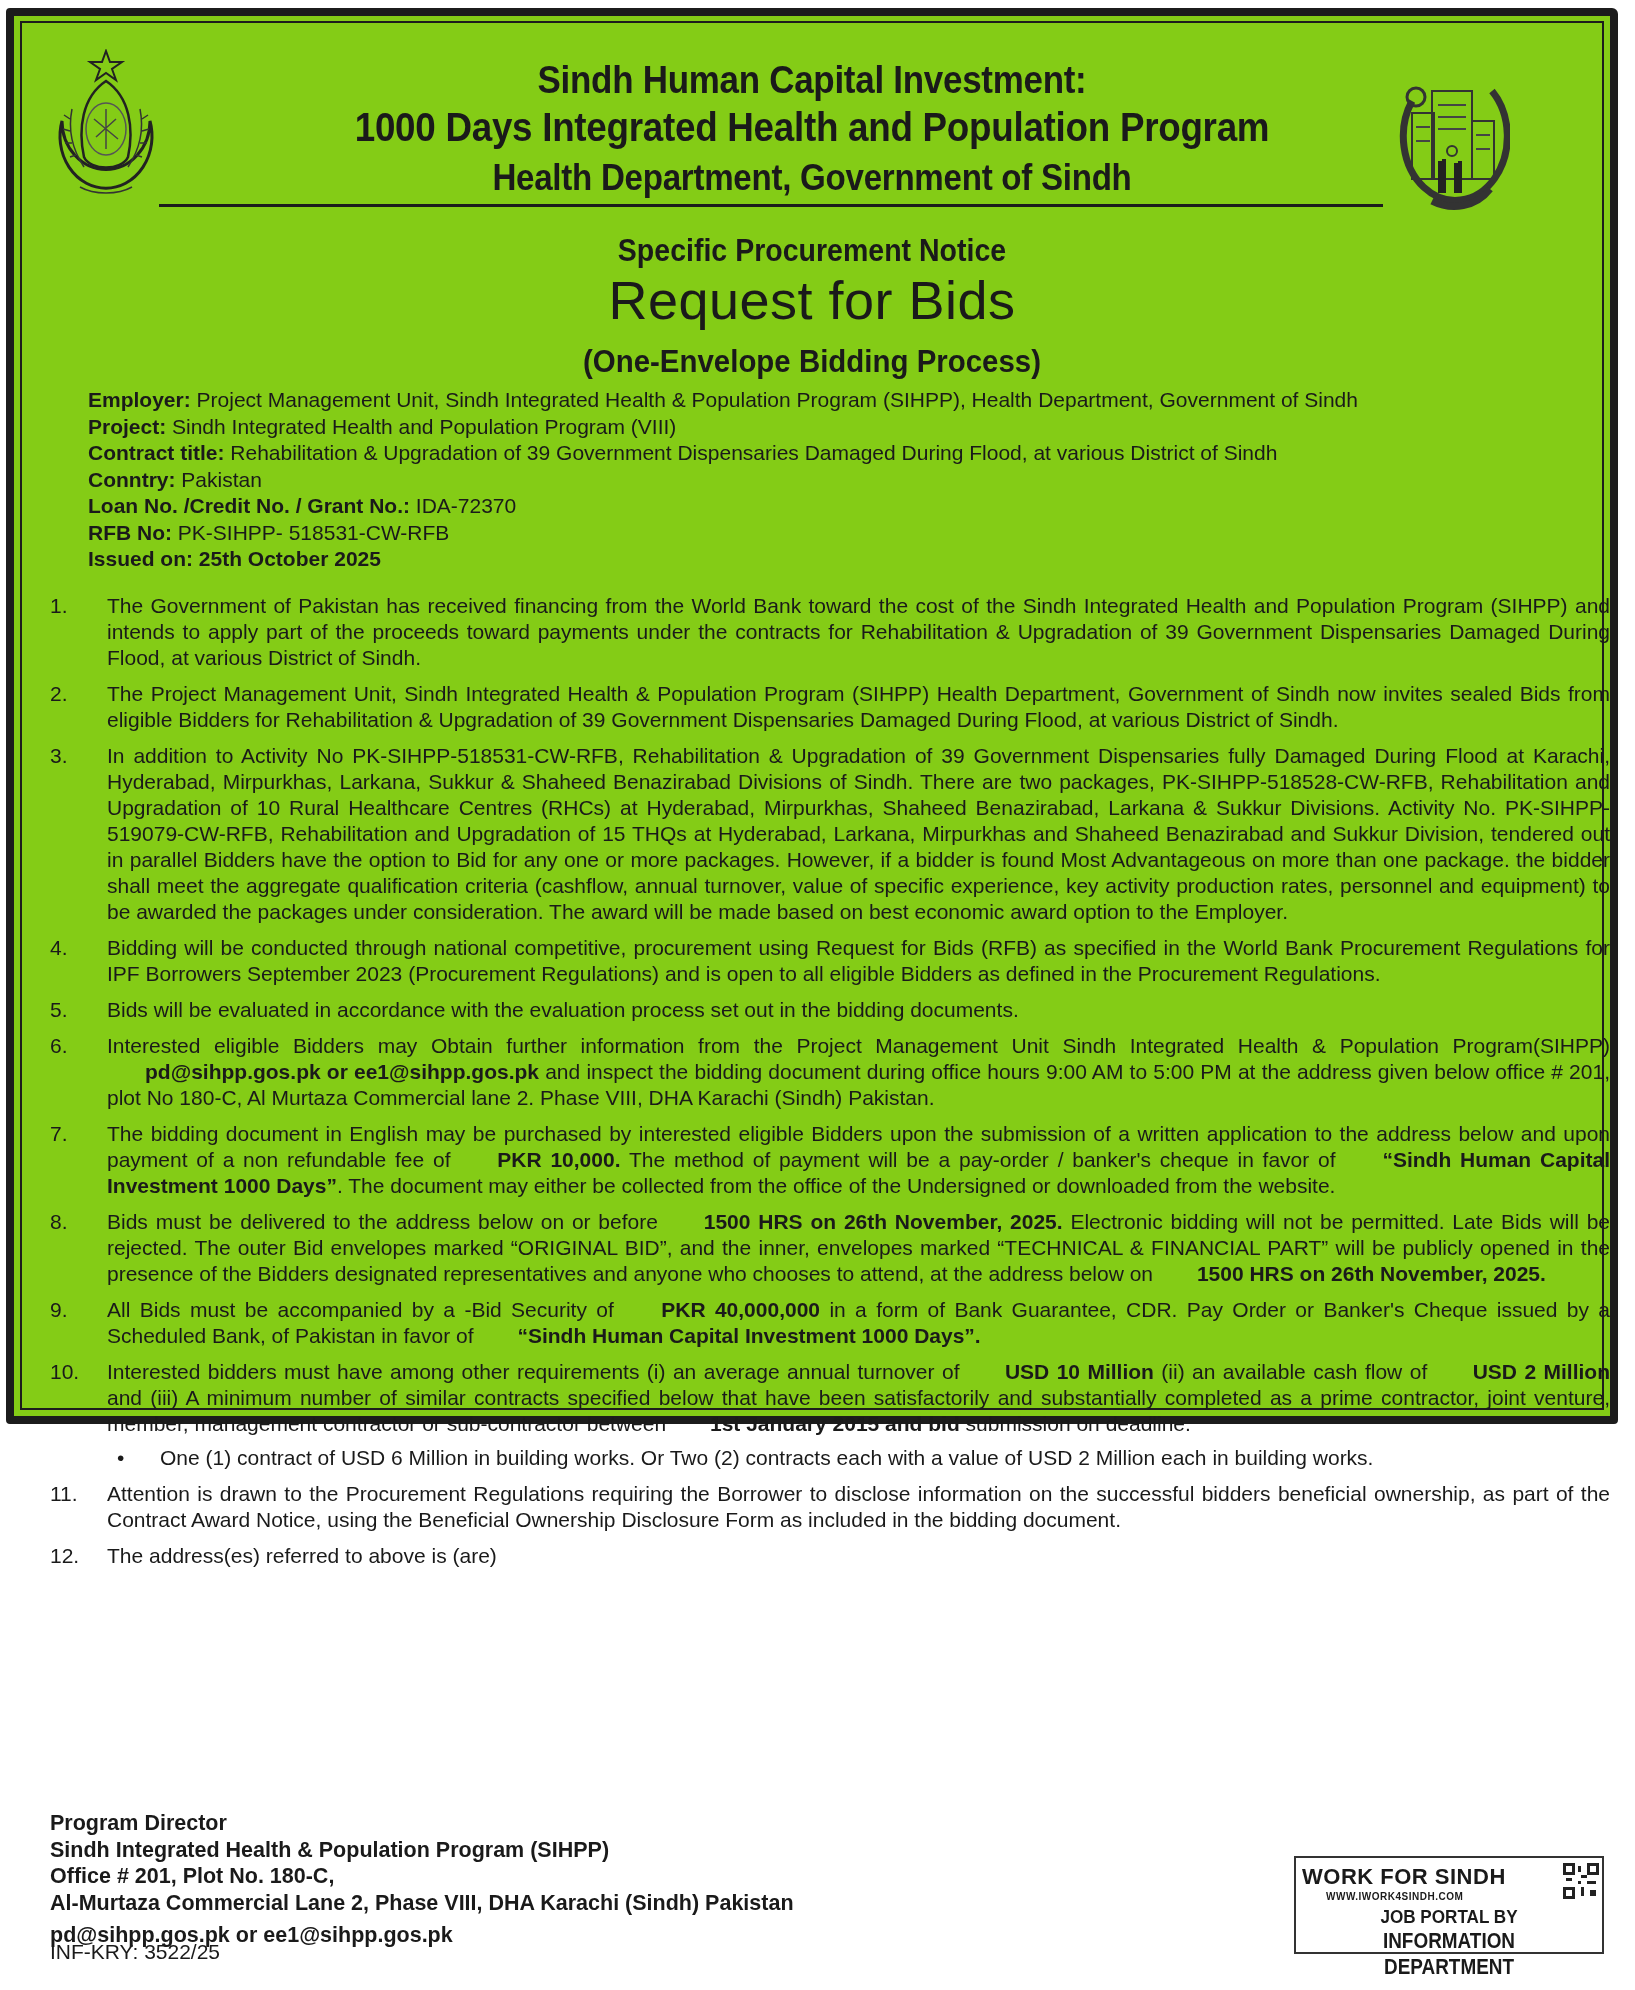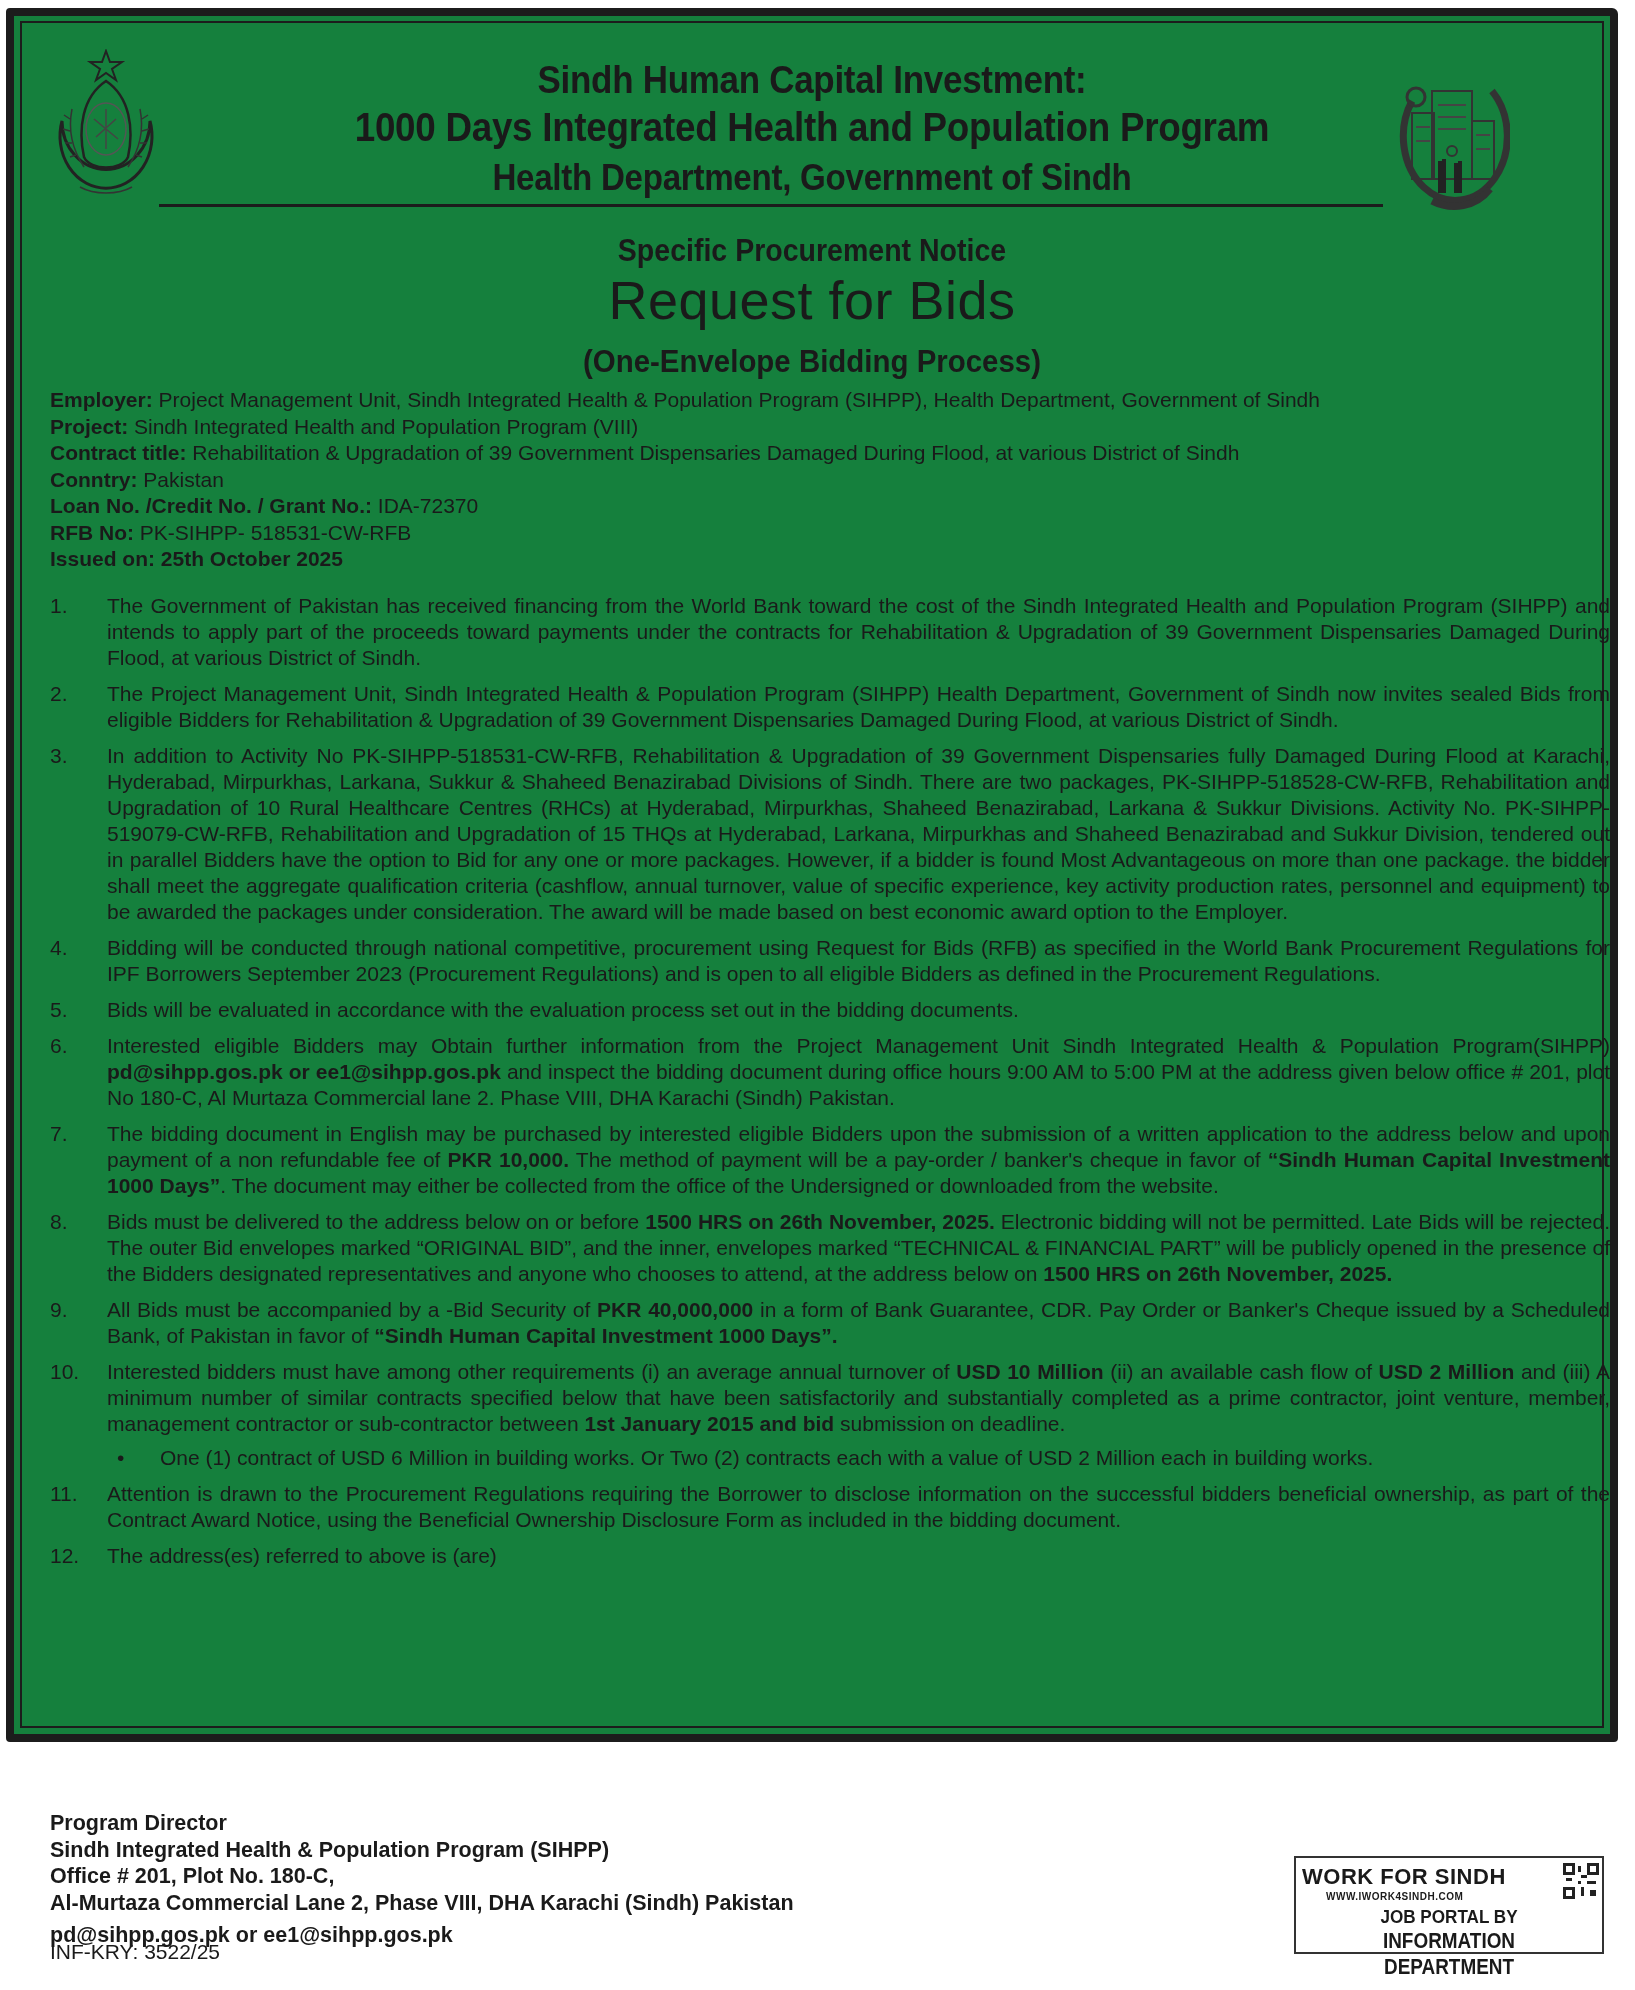--- a/index.html
+++ b/index.html
@@ -1,20 +1,20 @@
 <!DOCTYPE html>
 <html><head>
 <meta charset="utf-8">
 <style>
   html, body { margin: 0; padding: 0; background: #ffffff; }
   body { width: 1635px; height: 1990px; position: relative; overflow: hidden;
          font-family: "Liberation Sans", sans-serif; color: #1a1a1a; }
-  .outer { position: absolute; left: 6px; top: 8px; width: 1612px; height: 1734px;
+  .outer { position: absolute; left: 6px; top: 8px; width: 1612px; height: 1416px;
            border: 8px solid #1c1c1c; border-radius: 4px 6px 4px 4px; box-sizing: border-box;
-           background: #15803d; }
+           background: #84cc16; }
   .inner { position: absolute; left: 6px; top: 5px; right: 6px; bottom: 6px;
            border: 2px solid #1c1c1c; box-sizing: border-box; }
   .emblem-left { position: absolute; left: 28px; top: 26px; width: 112px; height: 162px; }
   .emblem-right { position: absolute; left: 1370px; top: 38px; width: 118px; height: 160px; }
   .hdr { position: absolute; left: 0; right: 0; text-align: center; font-weight: bold; }
   .h1 { top: 36px; font-size: 38px; letter-spacing: -0.3px; transform: scaleX(0.92); }
   .h2 { top: 82px; font-size: 40px; letter-spacing: -0.3px; transform: scaleX(0.92); }
   .h3 { top: 134px; font-size: 36px; letter-spacing: -0.3px; transform: scaleX(0.92); }
   .hrule { position: absolute; left: 137px; top: 181px; width: 1224px; height: 0;
            border-top: 3px solid #1c1c1c; }
@@ -24,21 +24,21 @@
 
   .meta { position: absolute; left: 28px; top: 364px; width: 1560px; font-size: 21px; line-height: 26.5px; }
   .meta .row { white-space: nowrap; }
   .meta b { font-weight: bold; }
 
   .body { position: absolute; left: 28px; top: 570px; width: 1560px; font-size: 21px; line-height: 26px; }
   .item { position: relative; padding-left: 57px; margin-bottom: 10px; text-align: justify; }
   .item .num { position: absolute; left: 0; top: 0; width: 40px; }
   .bullet { position: relative; padding-left: 110px; margin: -2px 0 10px 0; }
   .bullet .dot { position: absolute; left: 67px; top: 0; }
-  b { font-weight: bold; }
+  b { font-weight: bold; margin-left: 38px; }
 
   .addr { position: absolute; left: 28px; top: 1742px; font-size: 21.5px; line-height: 26.5px; font-weight: bold; margin-top: 45px; }
   .addr .gap { margin-top: 6px; }
   .ref { position: absolute; left: 28px; top: 1917px; font-size: 21px; }
 
   .portal { position: absolute; left: 1272px; top: 1833px; width: 310px; height: 98px;
             border: 2px solid #333; box-sizing: border-box; background: #fff; }
   .portal .t1 { position: absolute; left: 6px; top: 6px; font-size: 22px; font-weight: 900; letter-spacing: 0.5px; }
   .portal .t2 { position: absolute; left: 30px; top: 33px; font-size: 10px; font-weight: bold; letter-spacing: 0.5px; }
   .portal .t3 { position: absolute; left: 0; right: 0; top: 48px; text-align: center; font-size: 19px; font-weight: bold; transform: scaleX(0.9); }

